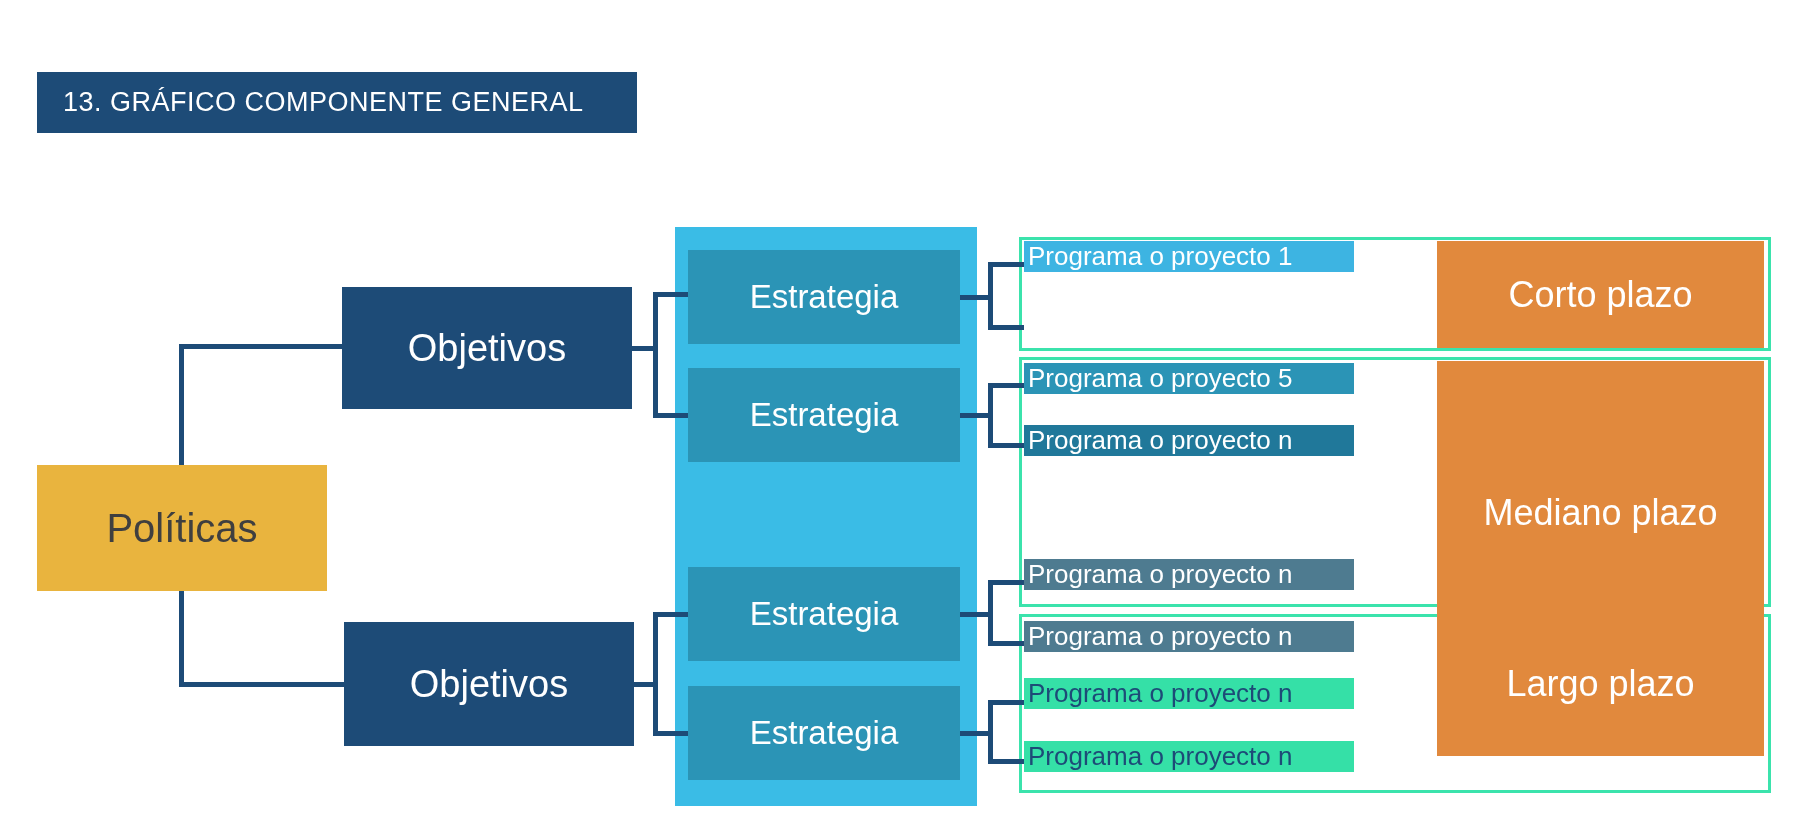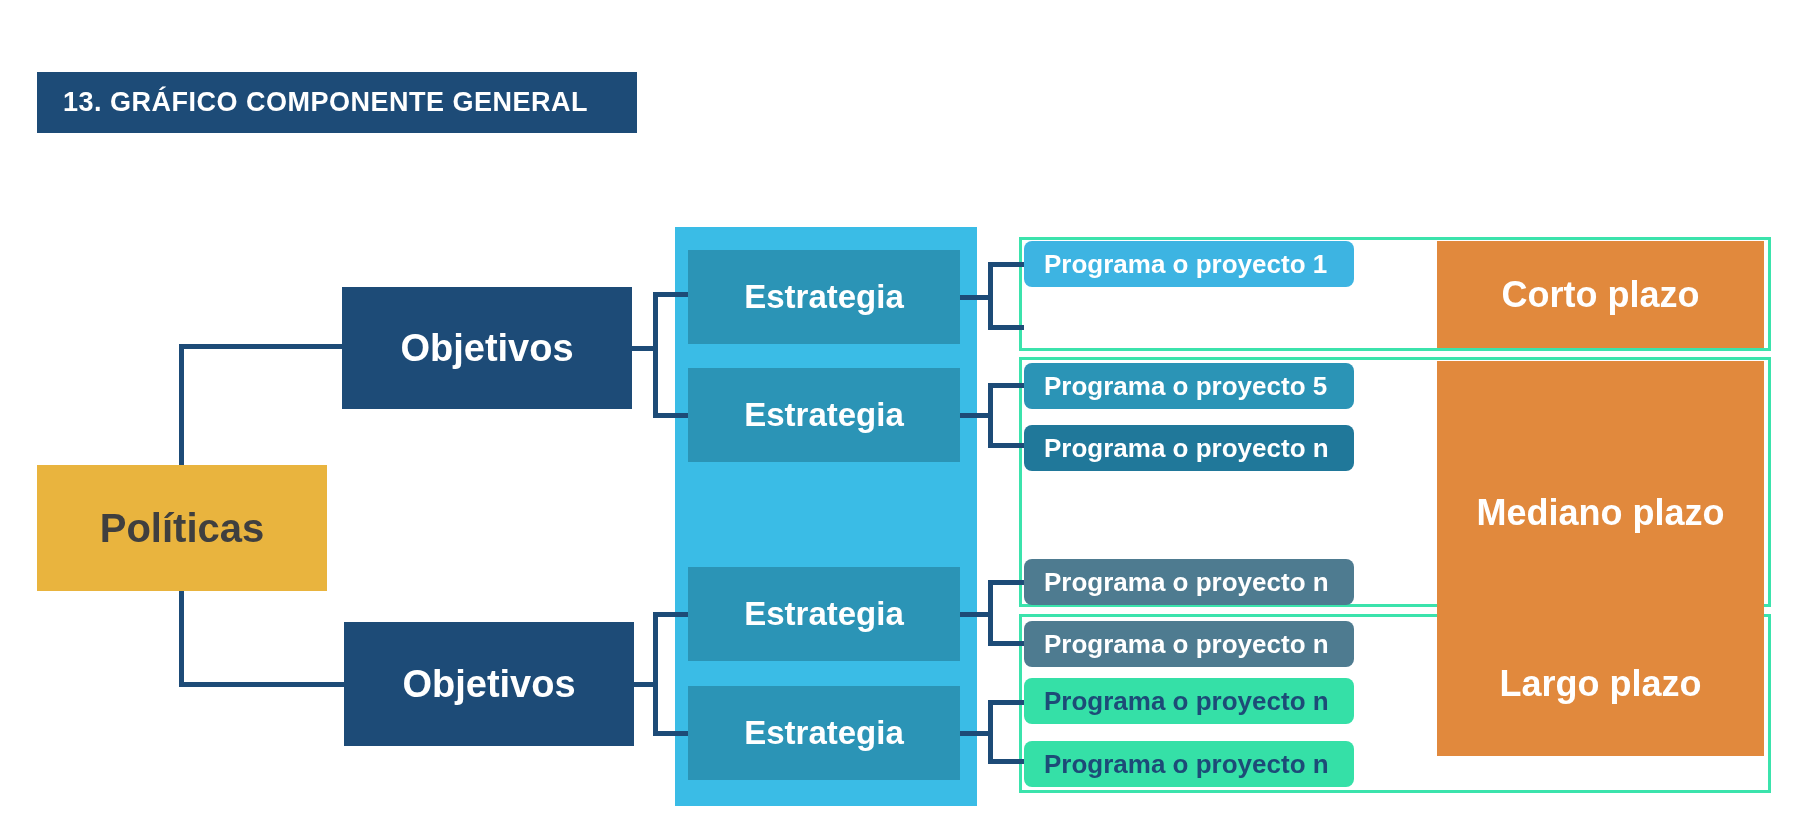--- a/index.html
+++ b/index.html
@@ -3,21 +3,21 @@
 <meta charset="utf-8">
 <style>
   :root{
     --navy:#1d4b77; --yellow:#e9b43e; --sky-blue:#3abce6; --program-blue:#3db4e2;
     --teal:#2b94b6; --dark-teal:#20789a; --slate:#4e7b90; --mint:#35e0a7;
     --mint-border:#3be3ac; --orange:#e1893d; --text-dark:#3f3f3f; --white:#ffffff;
   }
   html,body{margin:0;padding:0;background:#fff;}
   #canvas{
     position:relative;width:1807px;height:833px;background:#fff;overflow:hidden;
-    font-family:"Liberation Sans",sans-serif;font-weight:bold;
+    font-family:"Liberation Sans",sans-serif;font-weight:normal;
   }
   .box{position:absolute;display:flex;align-items:center;justify-content:center;
        box-sizing:border-box;z-index:4;}
   .line{position:absolute;background:var(--navy);z-index:3;}
 
   .title-banner{left:37px;top:72px;width:600px;height:61px;background:var(--navy);
     color:var(--white);justify-content:flex-start;padding-left:26px;font-size:27px;letter-spacing:.5px;}
   .politicas{left:37px;top:465px;width:290px;height:126px;background:var(--yellow);
     color:var(--text-dark);font-size:40px;}
   .objetivos{width:290px;background:var(--navy);color:var(--white);font-size:38px;text-align:center;}
@@ -27,22 +27,22 @@
   .strategies-container{position:absolute;left:675px;top:227px;width:302px;height:579px;
     background:var(--sky-blue);z-index:1;}
   .estrategia{left:688px;width:272px;height:94px;background:var(--teal);
     color:var(--white);font-size:33px;}
   #e1{top:250px;} #e2{top:368px;} #e3{top:567px;} #e4{top:686px;}
 
   .plazo-group{position:absolute;left:1019px;width:752px;border:3px solid var(--mint-border);
     box-sizing:border-box;background:transparent;z-index:2;}
   #g1{top:237px;height:114px;} #g2{top:357px;height:250px;} #g3{top:614px;height:179px;}
 
-  .programa{left:1024px;width:330px;height:46px;justify-content:flex-start;
-    padding-left:20px;font-size:26px;color:var(--white);border-radius:8px;}
+  .programa{left:1024px;width:330px;height:31px;justify-content:flex-start;
+    padding-left:4px;font-size:26px;color:var(--white);}
   .programa.sky{background:var(--program-blue);}
   .programa.teal{background:var(--teal);}
   .programa.dark-teal{background:var(--dark-teal);}
   .programa.slate{background:var(--slate);}
   .programa.mint{background:var(--mint);color:var(--navy);}
   #p1{top:241px;} #p2{top:303px;} #p3{top:363px;} #p4{top:425px;}
   #p5{top:559px;} #p6{top:621px;} #p7{top:678px;} #p8{top:741px;}
 
   .plazo{left:1437px;width:327px;background:var(--orange);color:var(--white);font-size:36px;}
   #plazo1{top:241px;height:107px;} #plazo2{top:361px;height:304px;} #plazo3{top:612px;height:144px;text-align:right;}

